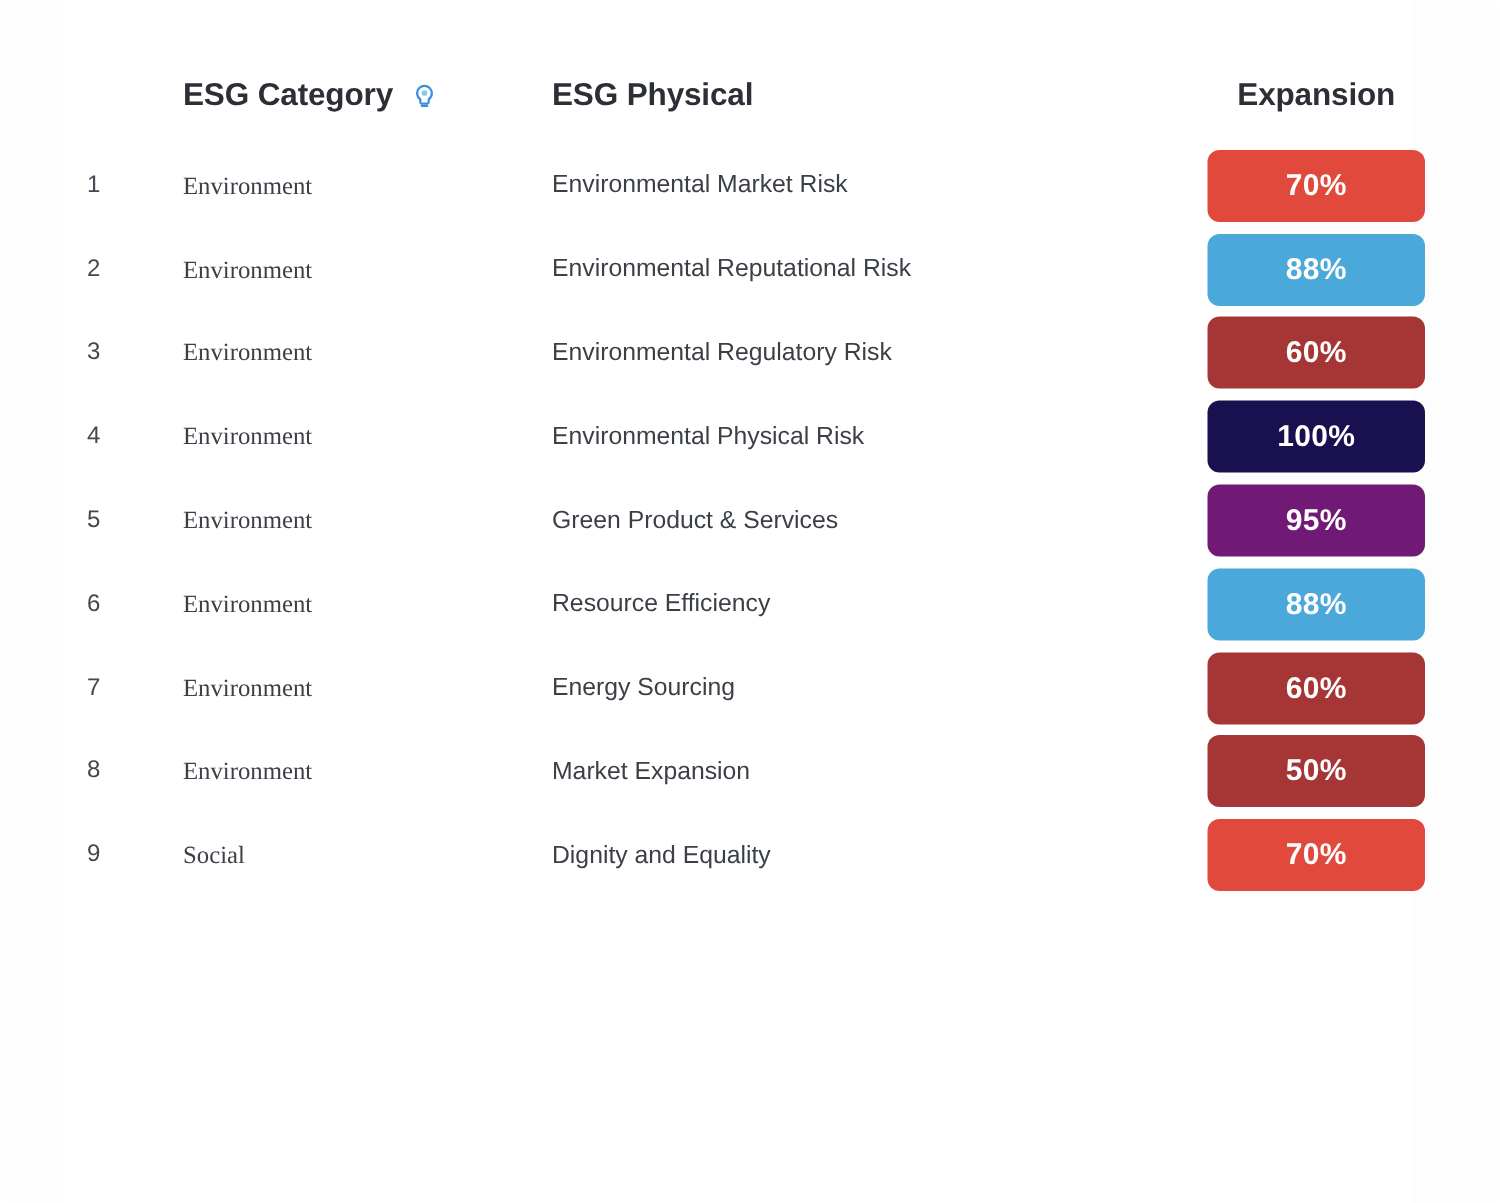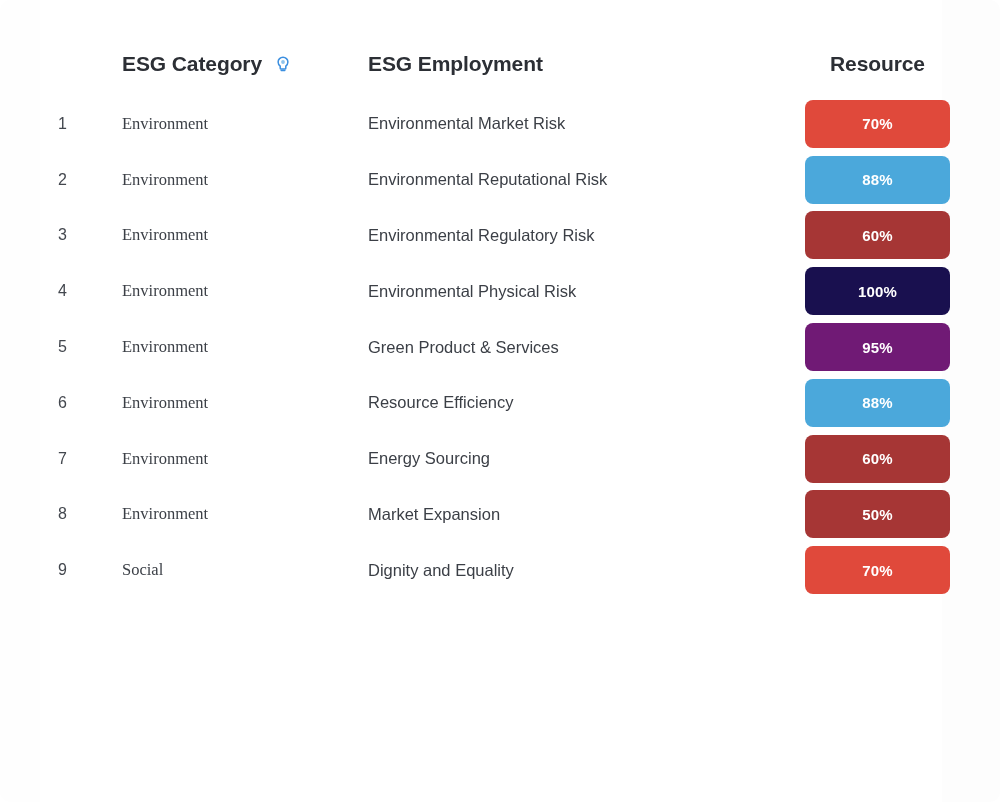--- a/index.html
+++ b/index.html
@@ -110,21 +110,21 @@
 
   .badge {
     display: flex;
     align-items: center;
     justify-content: center;
     width: 145px;
     height: 48px;
     margin: 0 auto;
     border-radius: 8px;
     color: #ffffff;
-    font-size: 15px;
+    font-size: 20px;
     font-weight: 700;
     letter-spacing: 0.2px;
     line-height: 1;
     user-select: none;
   }
 </style>
 </head>
 <body>
 
 <div class="card">
@@ -149,24 +149,24 @@
             <span class="hint-icon">
               <svg width="14" height="17" viewBox="0 0 14 17" aria-hidden="true">
                 <path d="M7 1.2c2.7 0 4.9 2.2 4.9 4.9 0 1.7-0.9 3.1-2.1 4.1v2.0c0 0.5-0.4 0.9-0.9 0.9H5.1c-0.5 0-0.9-0.4-0.9-0.9v-2.0C3 9.2 2.1 7.8 2.1 6.1 2.1 3.4 4.3 1.2 7 1.2z" fill="none" stroke="#3b8fe0" stroke-width="1.5"></path>
                 <path d="M5.2 14.6h3.6" fill="none" stroke="#3b8fe0" stroke-width="1.5" stroke-linecap="round"></path>
                 <circle cx="7" cy="6.0" r="1.9" fill="#8fc3ec"></circle>
               </svg>
             </span>
           </div>
         </th>
         <th>
-          <div class="th-inner obj">ESG Employment</div>
-        </th>
-        <th>
-          <div class="th-inner asr">Resource</div>
+          <div class="th-inner obj">ESG Physical</div>
+        </th>
+        <th>
+          <div class="th-inner asr">Expansion</div>
         </th>
       </tr>
     </thead>
     <tbody id="tbody">
         <tr>
           <td class="idx">1</td>
           <td class="cat">Environment</td>
           <td class="obj">Environmental Market Risk</td>
           <td class="asr">
             <div class="badge" style="background: rgb(224, 73, 59);">70%</div>

